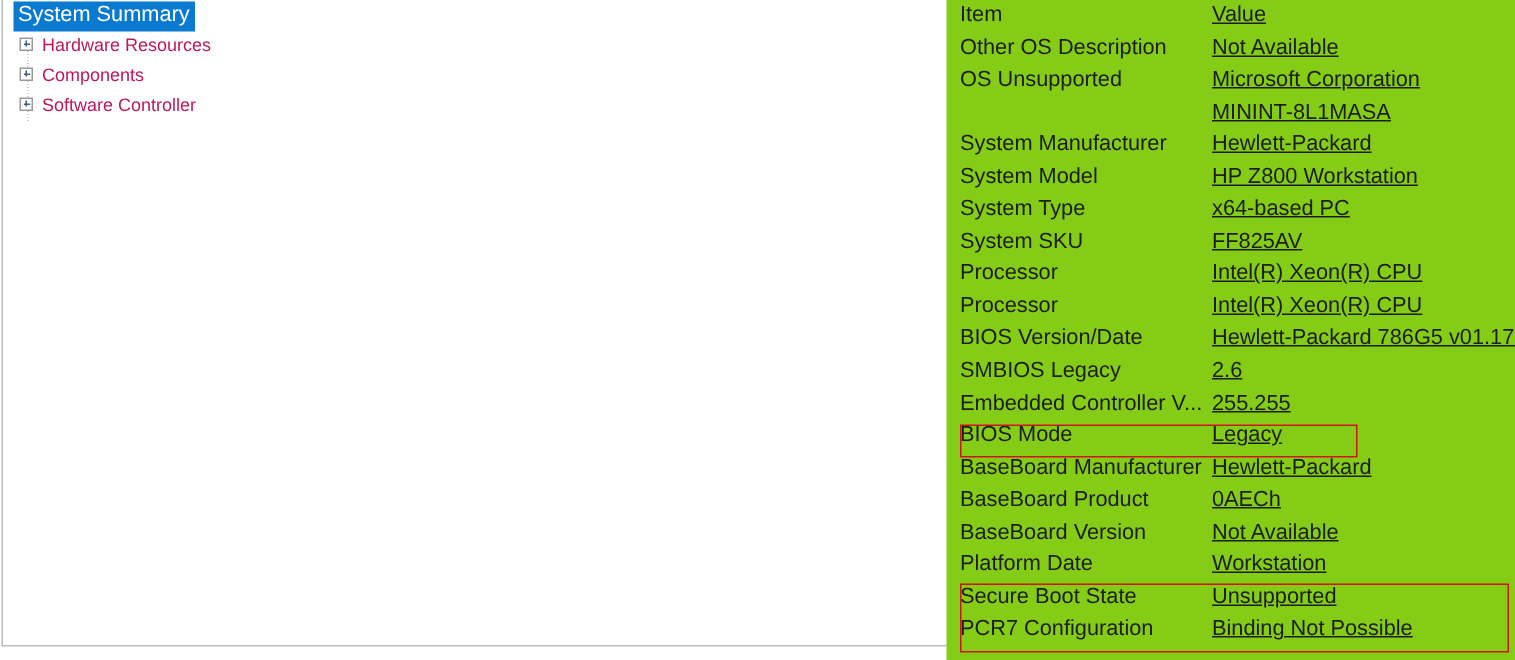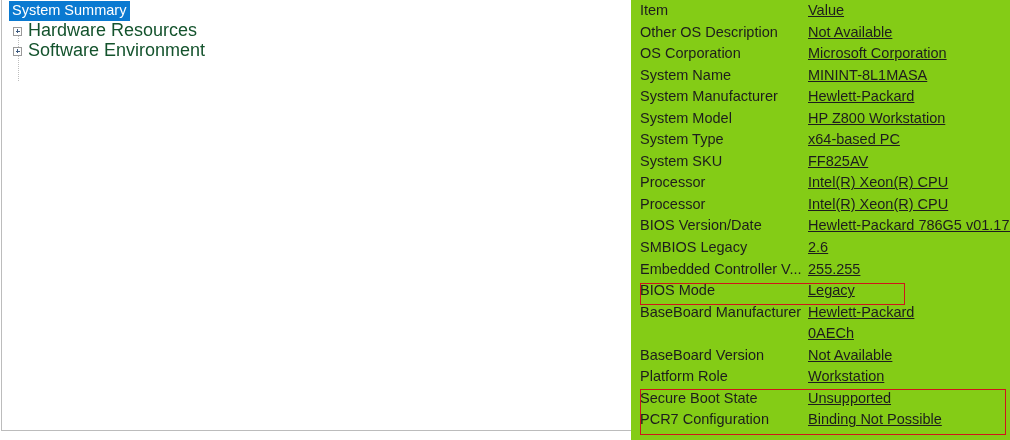--- a/index.html
+++ b/index.html
@@ -88,22 +88,22 @@
   .expander::after {
     content: "";
     position: absolute;
     left: 3px;
     top: 1.5px;
     width: 1px;
     height: 4px;
     background: #3d5a80;
   }
   .tree-child .node-label {
-    font-size: 18px;
-    color: #14532d;
+    font-size: 12px;
+    color: #be185d;
     margin-top: 46px;
   }
   
   .tree-spine {
     position: absolute;
     left: 16px;
     top: 30px;
     width: 1px;
     height: 52px;
     background-image: linear-gradient(to bottom, #a8a8a8 1px, transparent 1px);
@@ -199,23 +199,26 @@
     <div class="tree-spine"></div>
 
     <div class="tree-row tree-root">
       <span class="node-label">System Summary</span>
     </div>
 
     <div class="tree-row tree-child">
       <span class="expander"></span><span class="node-label">Hardware Resources</span>
     </div>
 
-
     <div class="tree-row tree-child">
-      <span class="expander"></span><span class="node-label">Software Environment</span>
+      <span class="expander"></span><span class="node-label">Components</span>
+    </div>
+
+    <div class="tree-row tree-child">
+      <span class="expander"></span><span class="node-label">Software Controller</span>
     </div>
 
   </div>
 
   <div id="detail-divider-a"></div>
   <div id="detail-divider-b"></div>
 
   <div id="detail-panel">
     <div id="rows">
 
@@ -223,26 +226,25 @@
         <span class="cell-item">Item</span>
         <span class="cell-value">Value</span>
       </div>
 
       <div class="drow">
         <span class="cell-item">Other OS Description</span>
         <span class="cell-value">Not Available</span>
       </div>
 
       <div class="drow">
-        <span class="cell-item">OS Corporation</span>
+        <span class="cell-item">OS Unsupported</span>
         <span class="cell-value">Microsoft Corporation</span>
       </div>
 
       <div class="drow">
-        <span class="cell-item">System Name</span>
         <span class="cell-value">MININT-8L1MASA</span>
       </div>
 
       <div class="drow">
         <span class="cell-item">System Manufacturer</span>
         <span class="cell-value">Hewlett-Packard</span>
       </div>
 
       <div class="drow">
         <span class="cell-item">System Model</span>
@@ -288,30 +290,31 @@
         <span class="cell-item">BIOS Mode</span>
         <span class="cell-value">Legacy</span>
       </div>
 
       <div class="drow">
         <span class="cell-item">BaseBoard Manufacturer</span>
         <span class="cell-value">Hewlett-Packard</span>
       </div>
 
       <div class="drow">
+        <span class="cell-item">BaseBoard Product</span>
         <span class="cell-value">0AECh</span>
       </div>
 
       <div class="drow">
         <span class="cell-item">BaseBoard Version</span>
         <span class="cell-value">Not Available</span>
       </div>
 
       <div class="drow">
-        <span class="cell-item">Platform Role</span>
+        <span class="cell-item">Platform Date</span>
         <span class="cell-value">Workstation</span>
       </div>
 
       <div class="drow">
         <span class="cell-item">Secure Boot State</span>
         <span class="cell-value">Unsupported</span>
       </div>
 
       <div class="drow">
         <span class="cell-item">PCR7 Configuration</span>

